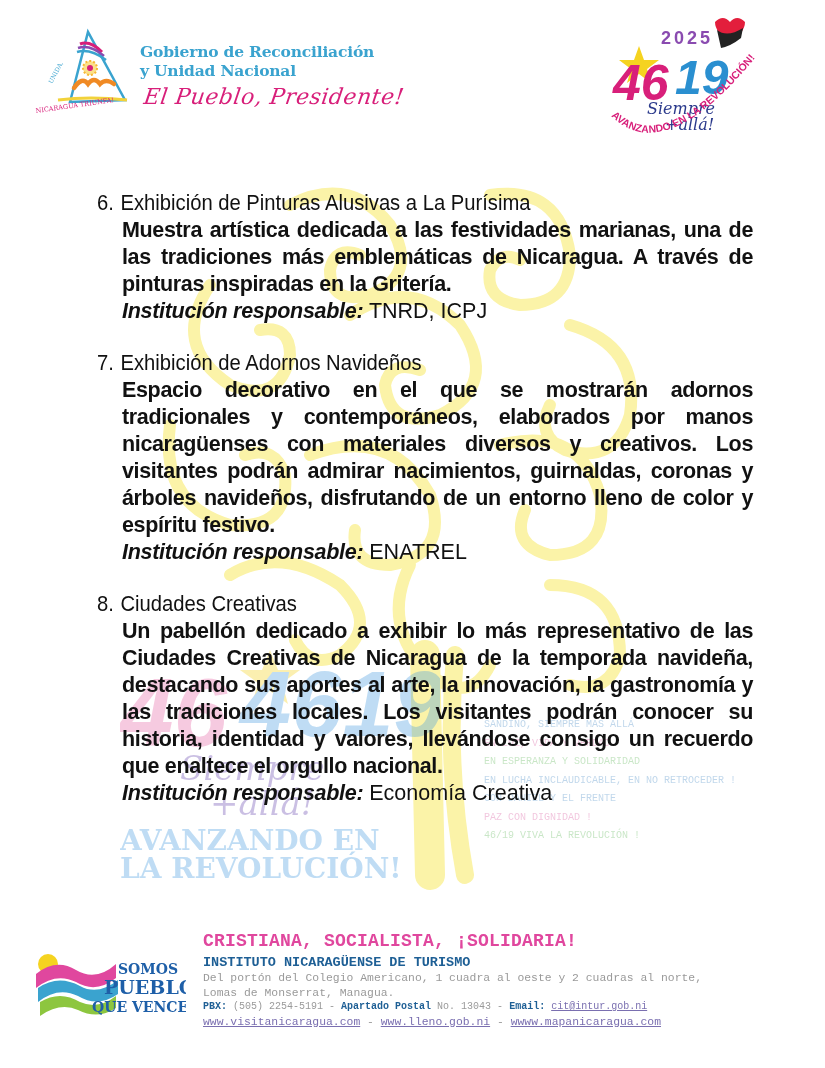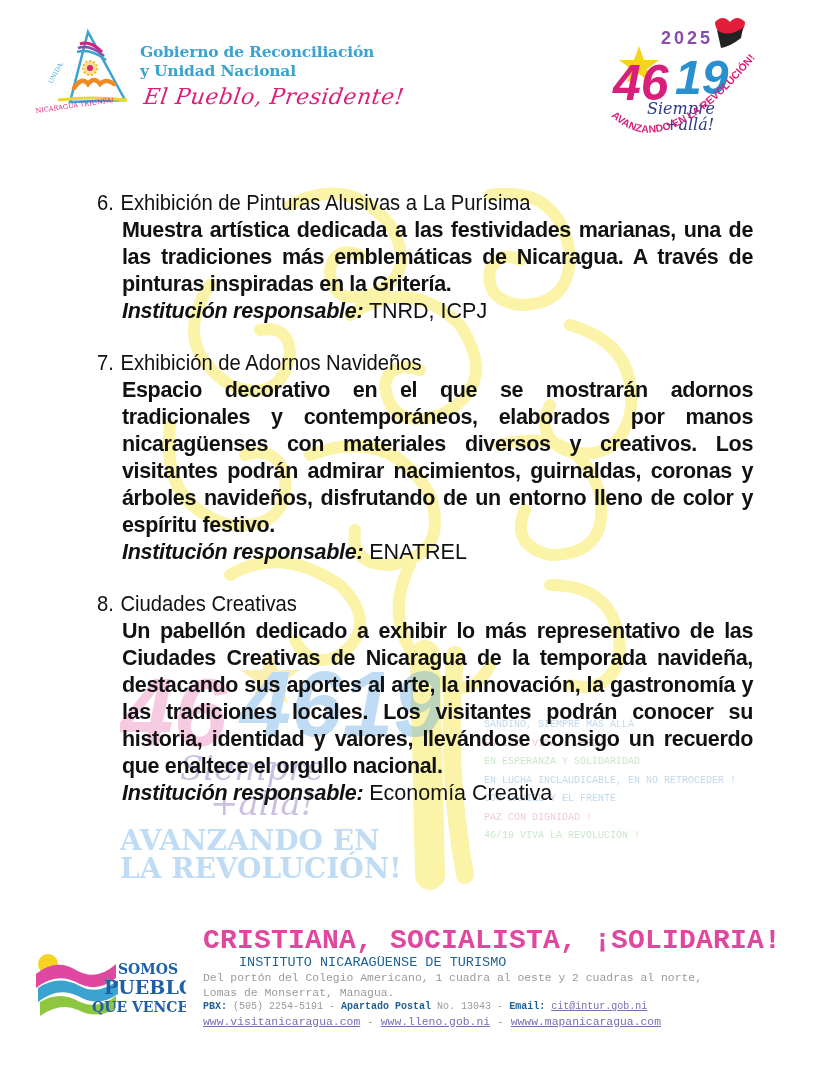--- a/index.html
+++ b/index.html
@@ -48,22 +48,22 @@
     text-align: justify; text-align-last: left;
   }
   .item-body.tight { letter-spacing: -0.35px; }
   .resp { margin-left: 25px; font-size: 21.5px; line-height: 27px; white-space: nowrap; }
   .resp .label { font-style: italic; font-weight: bold; letter-spacing: -0.3px; }
   .resp .value { font-weight: normal; }
 
   
   .footer-logo { position: absolute; left: 34px; top: 950px; width: 152px; height: 70px; }
   .footer-text { position: absolute; left: 203px; top: 928px; font-family: "Liberation Mono", monospace; }
-  .motto { color: #e0479e; font-size: 28px; font-weight: bold; line-height: 26px; letter-spacing: 0.2px; white-space: nowrap; }
-  .inst { color: #1e5f95; font-size: 13.5px; font-weight: normal; line-height: 17px; white-space: nowrap; margin-left: 36px; }
+  .motto { color: #e0479e; font-size: 18px; font-weight: bold; line-height: 26px; letter-spacing: 0.2px; white-space: nowrap; }
+  .inst { color: #1e5f95; font-size: 13.5px; font-weight: bold; line-height: 17px; white-space: nowrap; }
   .addr { color: #9a9a9a; font-size: 11.4px; line-height: 14.5px; white-space: nowrap; }
   .contact { color: #9a9a9a; font-size: 10px; line-height: 14.5px; white-space: nowrap; }
   .contact b { color: #1e5f95; }
   .contact a, .links a { color: #7a6fb0; text-decoration: underline; }
   .links { color: #9a9a9a; font-size: 11.4px; line-height: 14.5px; white-space: nowrap; }
 </style>
 </head>
 <body>
 
 <div class="header">

